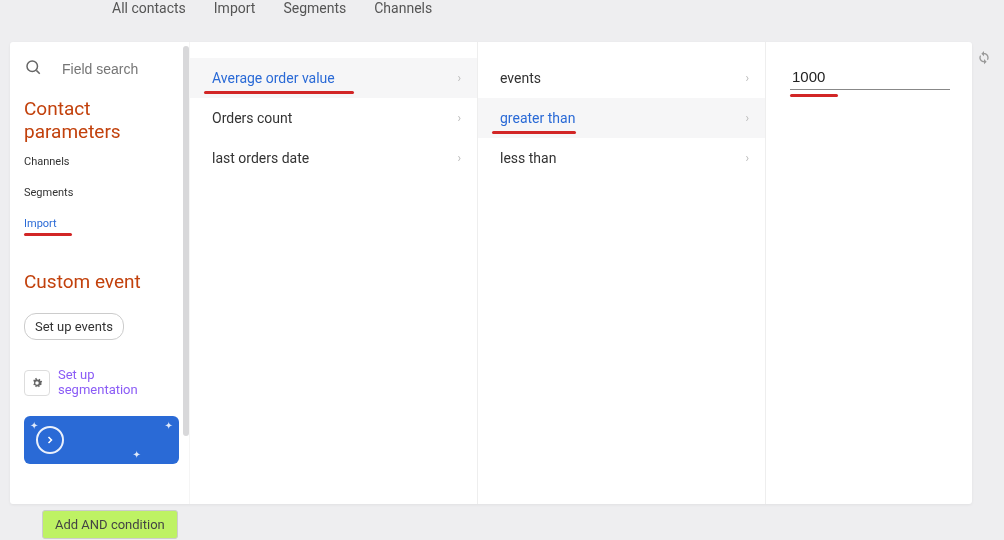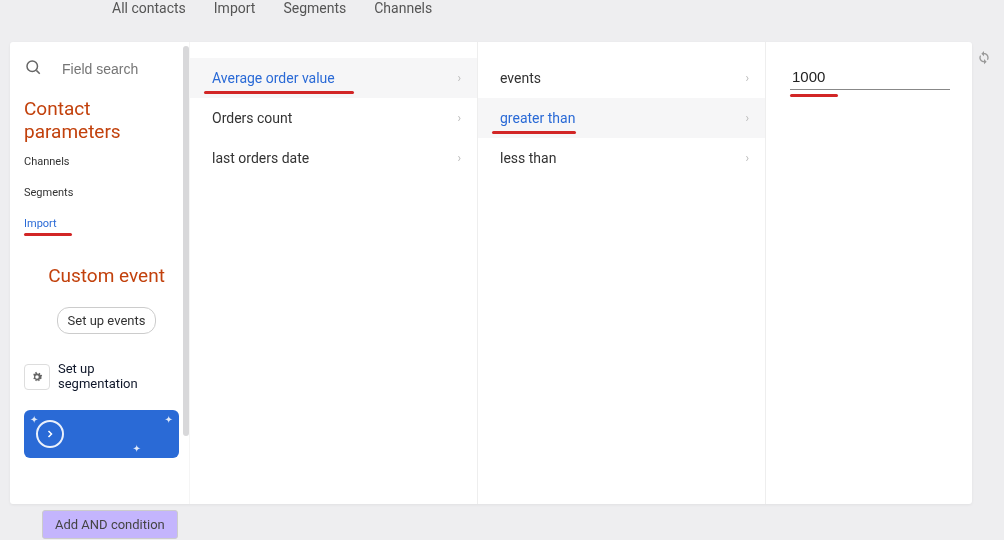--- a/index.html
+++ b/index.html
@@ -96,22 +96,21 @@
   }
   .param-item.active { color: #2a6ad6; }
   .redline {
     display: block;
     height: 3px;
     background: #d22626;
     border-radius: 2px;
     margin-top: 3px;
   }
   .sub-section {
-    margin-top: 10px;
-    text-align: center;
+    margin-top: 16px;
   }
   .setup-events-btn {
     margin-top: 8px;
     display: inline-block;
     padding: 5px 10px;
     border: 1px solid #ccc;
     border-radius: 12px;
     font-size: 13px;
     background: #fff;
     cursor: pointer;
@@ -125,21 +124,21 @@
   }
   .gear-box {
     width: 26px; height: 26px;
     border: 1px solid #ddd;
     border-radius: 4px;
     display: flex; align-items: center; justify-content: center;
     background: #fff;
   }
   .gear-box svg { width: 14px; height: 14px; color: #666; }
   .setup-seg-link {
-    color: #0f172a;
+    color: #8b5cf6;
     font-size: 13px;
     line-height: 1.15;
     cursor: pointer;
   }
   .adv-seg {
     margin-top: 18px;
     margin-right: 10px;
     background: #2a6ad6;
     color: #fff;
     border-radius: 6px;
@@ -226,21 +225,21 @@
   }
 
   
   .and-btn {
     position: absolute;
     left: 42px;
     top: 510px;
     padding: 6px 12px;
     border: 1px solid #ccc;
     border-radius: 3px;
-    background: #c4b5fd;
+    background: #bef264;
     font-size: 13px;
     color: #444;
     cursor: pointer;
   }
 </style>
 </head>
 <body>
 
 <div class="topnav">
   <span class="topnav-item">All contacts</span>

